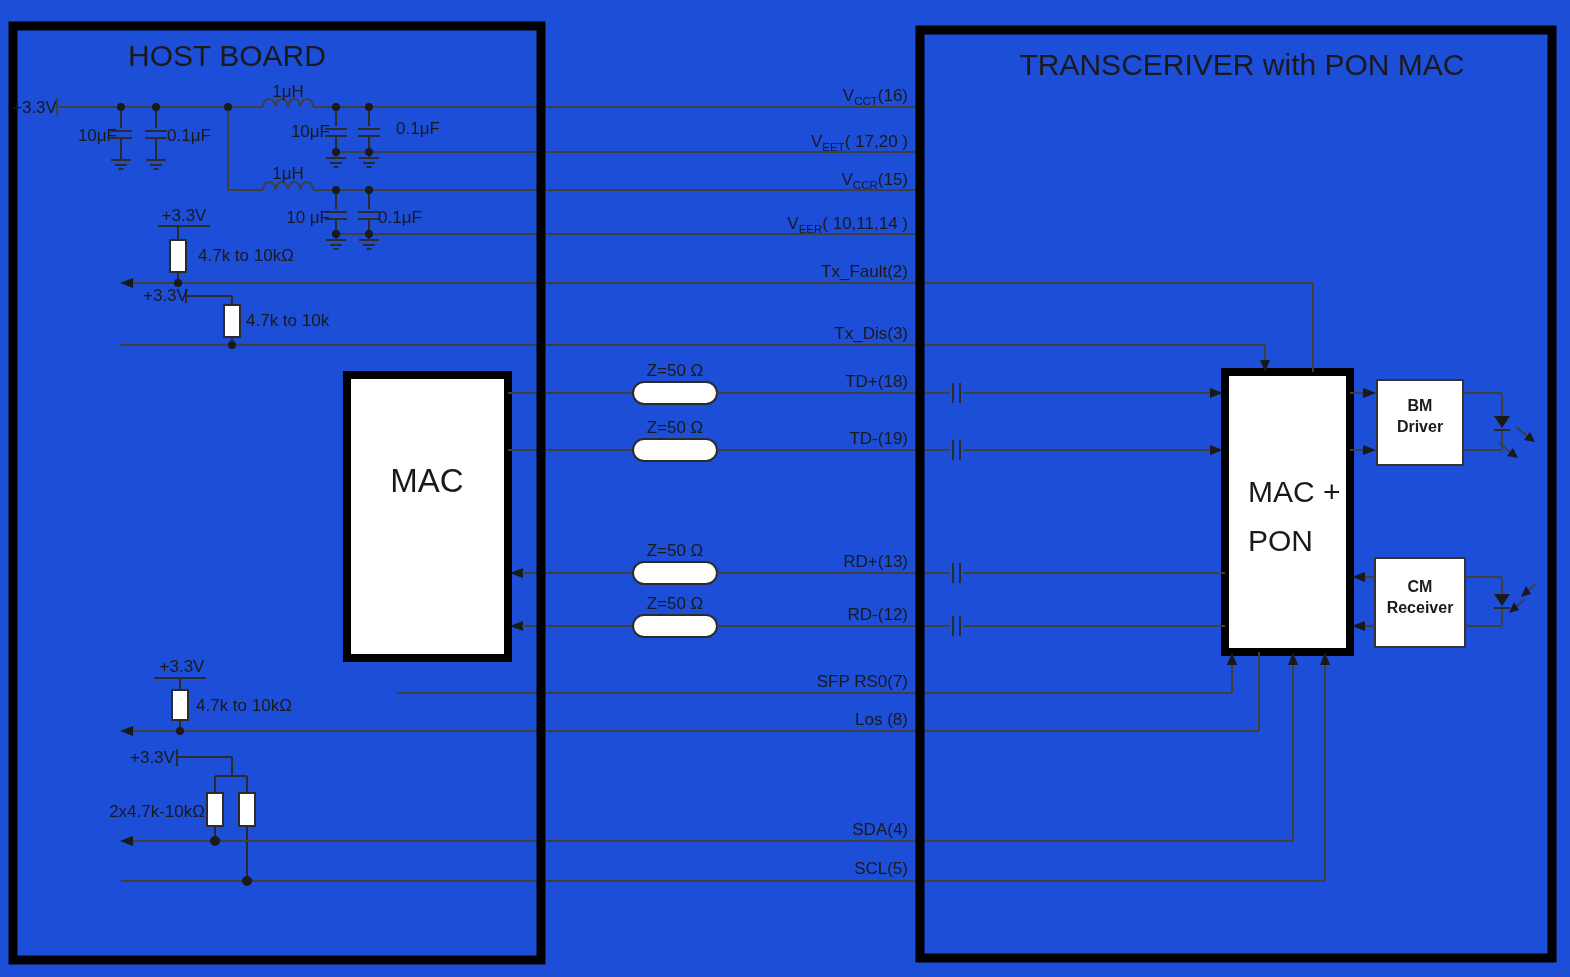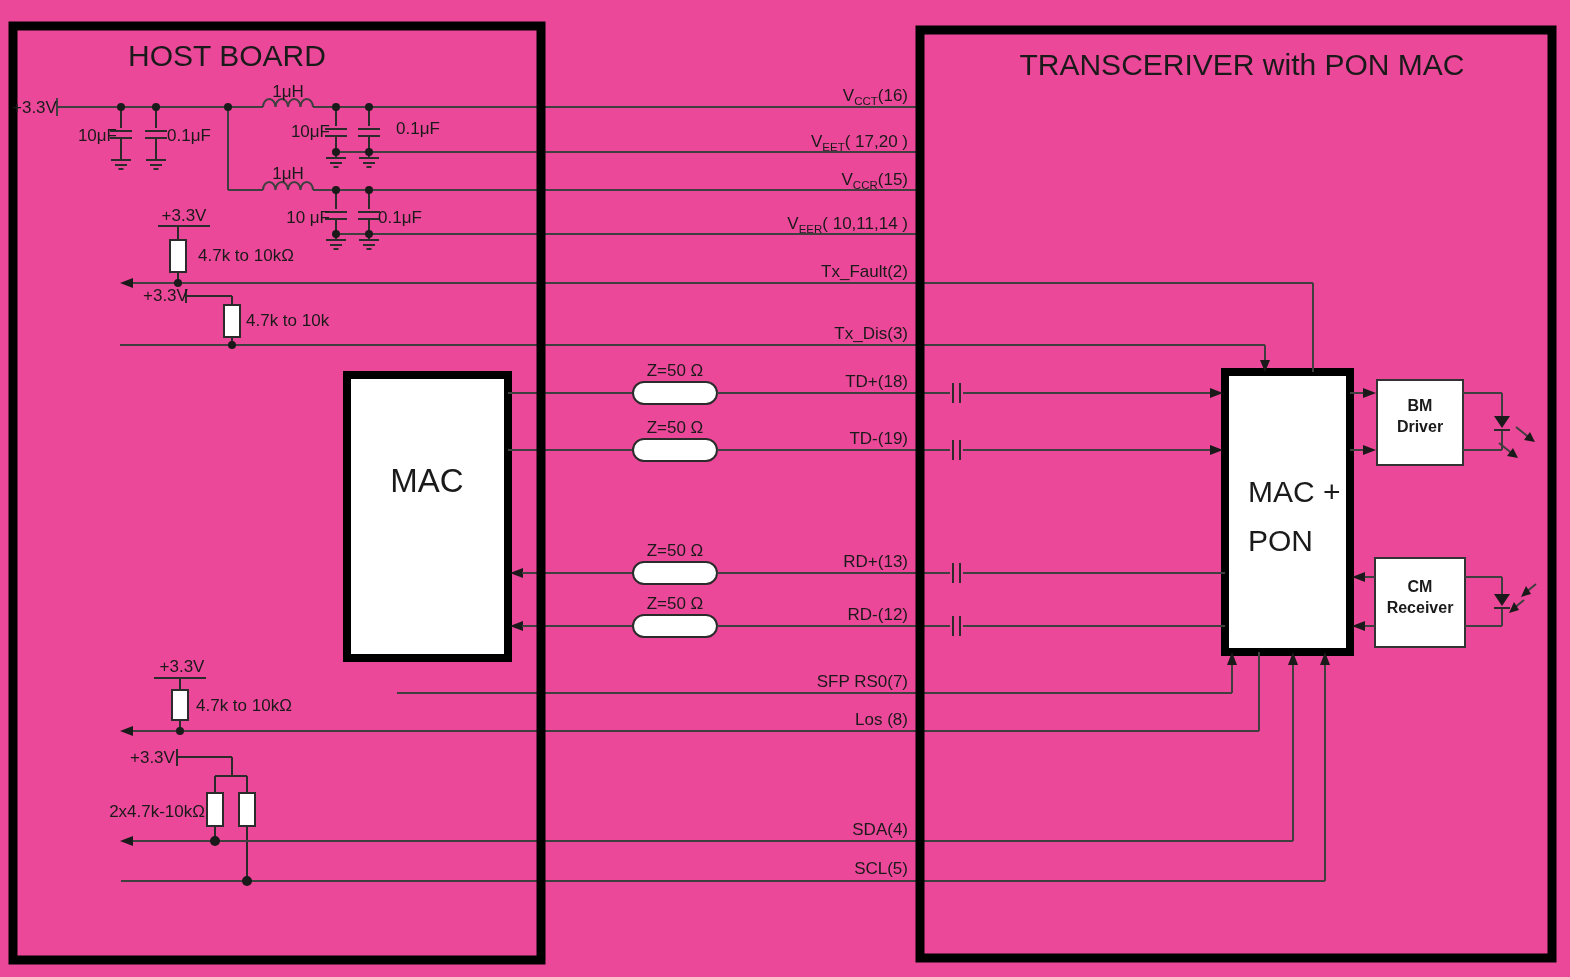--- a/index.html
+++ b/index.html
@@ -1,16 +1,16 @@
 <!DOCTYPE html>
 <html><head>
 <meta charset="utf-8">
 <style>
   html,body{margin:0;padding:0;background:#fff;}
-  .canvas{position:relative;width:1570px;height:977px;background:#ec4899;overflow:hidden;
+  .canvas{position:relative;width:1570px;height:977px;background:#1d4ed8;overflow:hidden;
           font-family:"Liberation Sans", sans-serif;}
   svg{display:block;}
   text{fill:#1a1a1a;font-family:"Liberation Sans", sans-serif;}
   .wire{stroke:#3f3f3f;stroke-width:2;fill:none;}
   .sym{stroke:#2b2b2b;stroke-width:2;fill:none;}
   .symfill{stroke:#2b2b2b;stroke-width:2;fill:#ffffff;}
   .dot{fill:#1a1a1a;stroke:none;}
   .arrow{fill:#1a1a1a;stroke:none;}
   .wall{stroke:#000000;stroke-width:9;fill:none;}
   .block{stroke:#000000;stroke-width:8;fill:#ffffff;}

